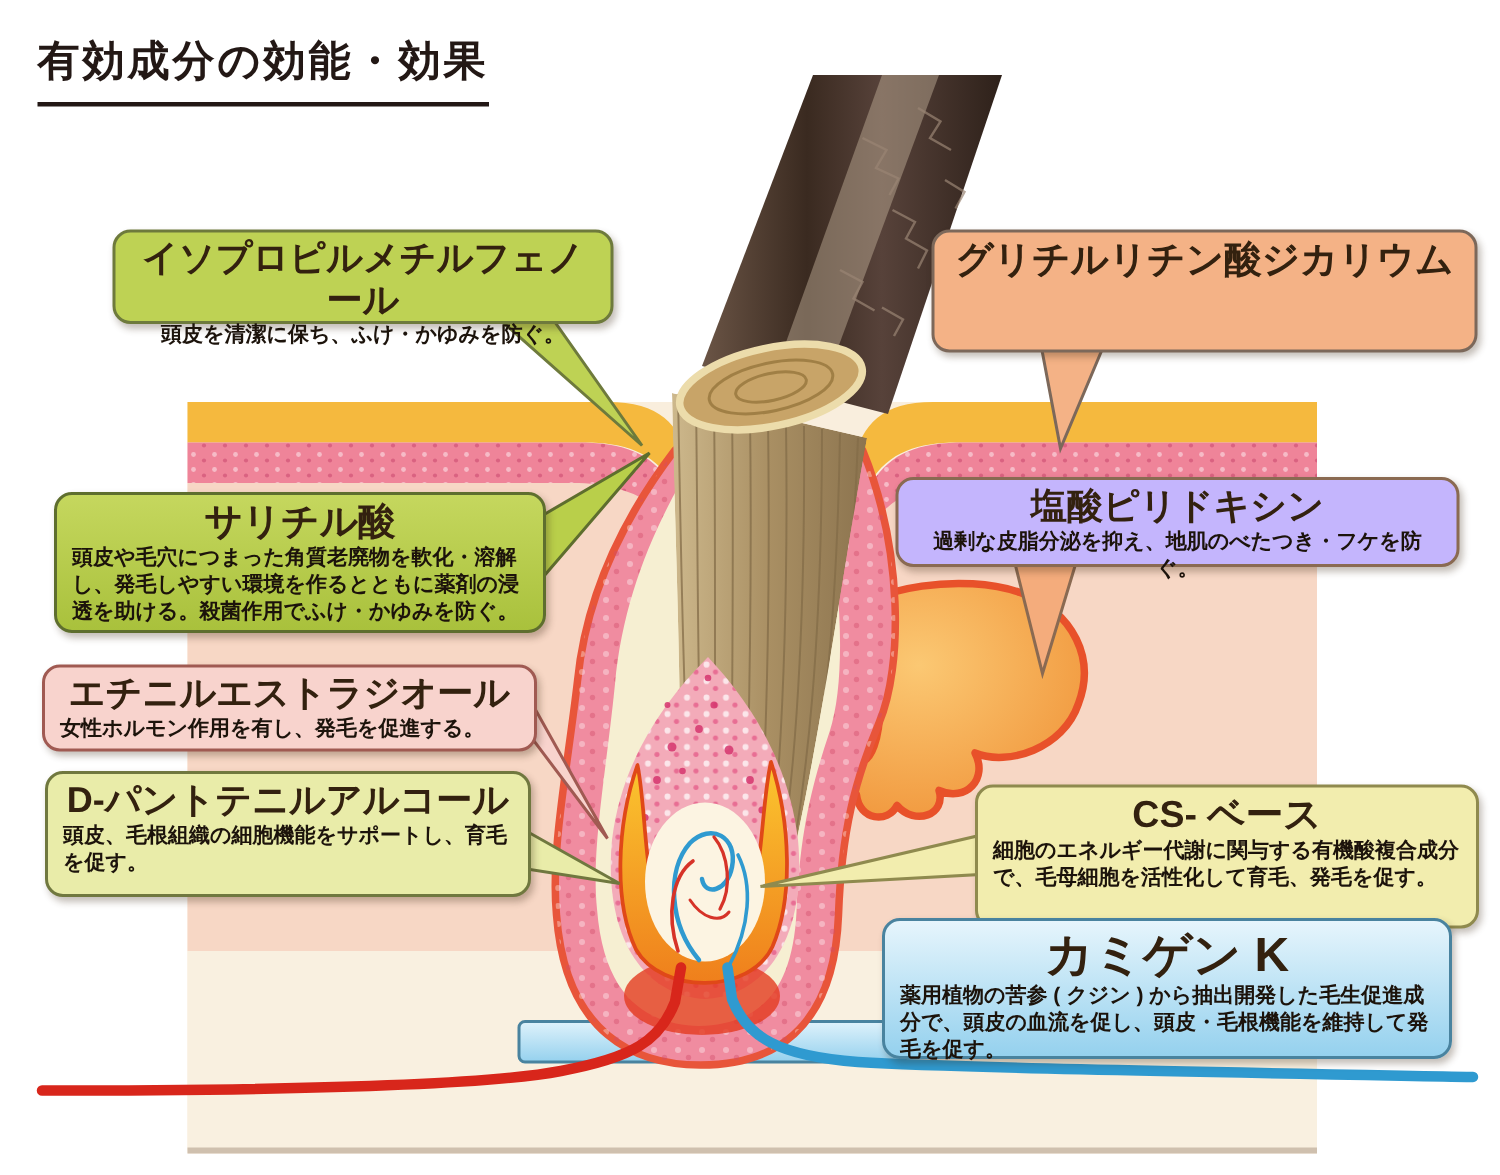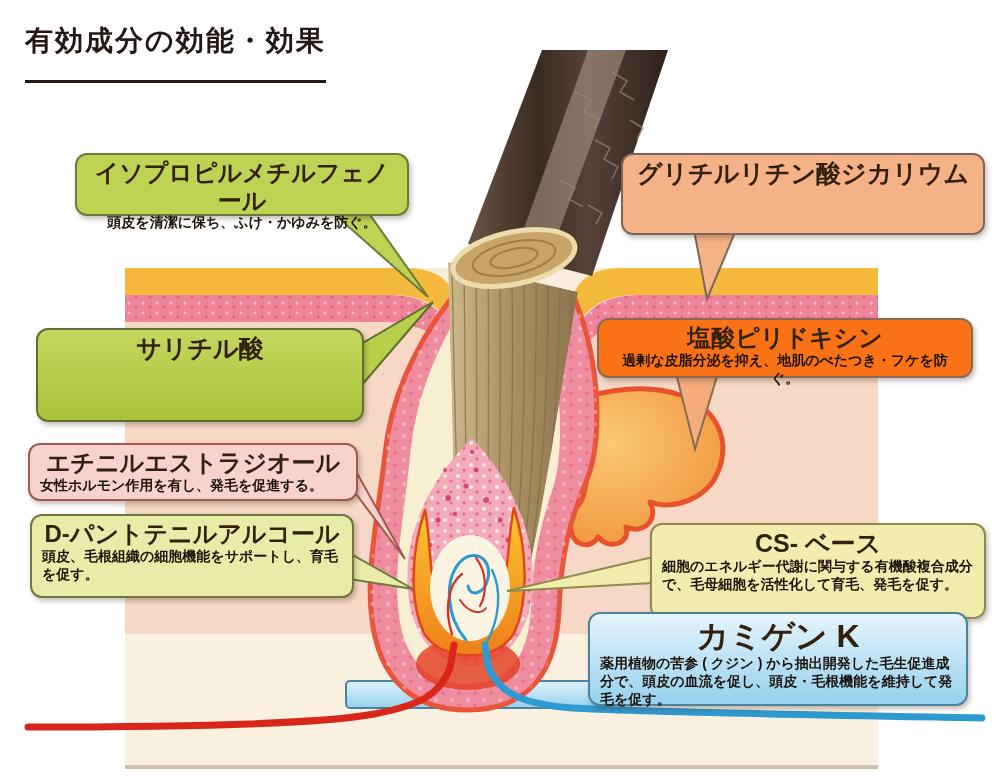--- a/index.html
+++ b/index.html
@@ -1,41 +1,41 @@
 <!DOCTYPE html>
 <html><head>
 <meta charset="utf-8">
 <style>
   html,body{margin:0;padding:0;background:#ffffff;}
   body{font-family:"Liberation Sans","DejaVu Sans",sans-serif;}
   #stage{position:relative;width:1000px;height:783px;background:#ffffff;overflow:hidden;}
   #page-title{
     position:absolute;left:25px;top:22px;margin:0;
     font-size:28px;font-weight:bold;color:#231815;letter-spacing:2px;
-    border-bottom:3px solid #231815;padding-bottom:20px;
+    border-bottom:3px solid #231815;padding-bottom:8px;
   }
   svg{position:absolute;left:0;top:0;}
   #illustration{z-index:1;}
   #tails{z-index:5;pointer-events:none;}
   .callout{
     position:absolute;z-index:10;border-radius:12px;border:2px solid #666;
     box-shadow:2px 3px 5px rgba(60,40,20,.30);
     padding:4px 10px 6px 10px;box-sizing:border-box;color:#231815;
   }
   .callout .t{display:block;text-align:center;font-weight:bold;color:#33210f;line-height:1.15;}
   .callout .d{display:block;font-weight:bold;color:#1c130b;font-size:14px;line-height:1.28;}
   .d.center{text-align:center;}
   
   #cb-isopropyl {left:75px; top:153px; width:334px; height:63px; background:#bed254;border-color:#6e7a3c;}
   #cb-isopropyl .t{font-size:24px;}
   #cb-glycyrrhizin{left:621px;top:153px;width:364px;height:82px;background:#f4b286;border-color:#7c685a;}
   #cb-glycyrrhizin .t{font-size:25px;}
   #cb-salicylic{left:36px;top:328px;width:328px;height:94px;background:linear-gradient(180deg,#c5d75e,#a9c13c);border-color:#5e6e2e;}
   #cb-salicylic .t{font-size:25px;}
-  #cb-pyridoxine{left:597px;top:318px;width:376px;height:60px;background:#f97316;border-color:#8a6a52;}
+  #cb-pyridoxine{left:597px;top:318px;width:376px;height:60px;background:#c4b5fd;border-color:#8a6a52;}
   #cb-pyridoxine .t{font-size:24px;}
   #cb-ethinyl{left:28px;top:443px;width:330px;height:58px;background:#f8d3cd;border-color:#a05a52;}
   #cb-ethinyl .t{font-size:24px;}
   #cb-panthenol{left:30px;top:514px;width:324px;height:84px;background:#e9eca9;border-color:#70783f;}
   #cb-panthenol .t{font-size:24px;}
   #cb-csbase{left:650px;top:523px;width:336px;height:96px;background:#f2edae;border-color:#8f8a4e;}
   #cb-csbase .t{font-size:25px;}
   #cb-kamigen-e{left:8px;top:618px;width:354px;height:98px;background:linear-gradient(180deg,#e6f5fc,#95d1ee);border-color:#49839f;}
   #cb-kamigen-e .t{font-size:24px;}
   #cb-kamigen-k{left:588px;top:612px;width:380px;height:94px;background:linear-gradient(180deg,#e6f5fc,#95d1ee);border-color:#49839f;}
@@ -217,20 +217,21 @@
     <span class="t">イソプロピルメチルフェノール</span>
     <span class="d center">頭皮を清潔に保ち、ふけ・かゆみを防ぐ。</span>
   </div>
 
   <div class="callout" id="cb-glycyrrhizin">
     <span class="t">グリチルリチン酸ジカリウム</span>
   </div>
 
   <div class="callout" id="cb-salicylic">
     <span class="t">サリチル酸</span>
+    <span class="d">頭皮や毛穴につまった角質老廃物を軟化・溶解し、発毛しやすい環境を作るとともに薬剤の浸透を助ける。殺菌作用でふけ・かゆみを防ぐ。</span>
   </div>
 
   <div class="callout" id="cb-pyridoxine">
     <span class="t">塩酸ピリドキシン</span>
     <span class="d center">過剰な皮脂分泌を抑え、地肌のべたつき・フケを防ぐ。</span>
   </div>
 
   <div class="callout" id="cb-ethinyl">
     <span class="t">エチニルエストラジオール</span>
     <span class="d">女性ホルモン作用を有し、発毛を促進する。</span>

